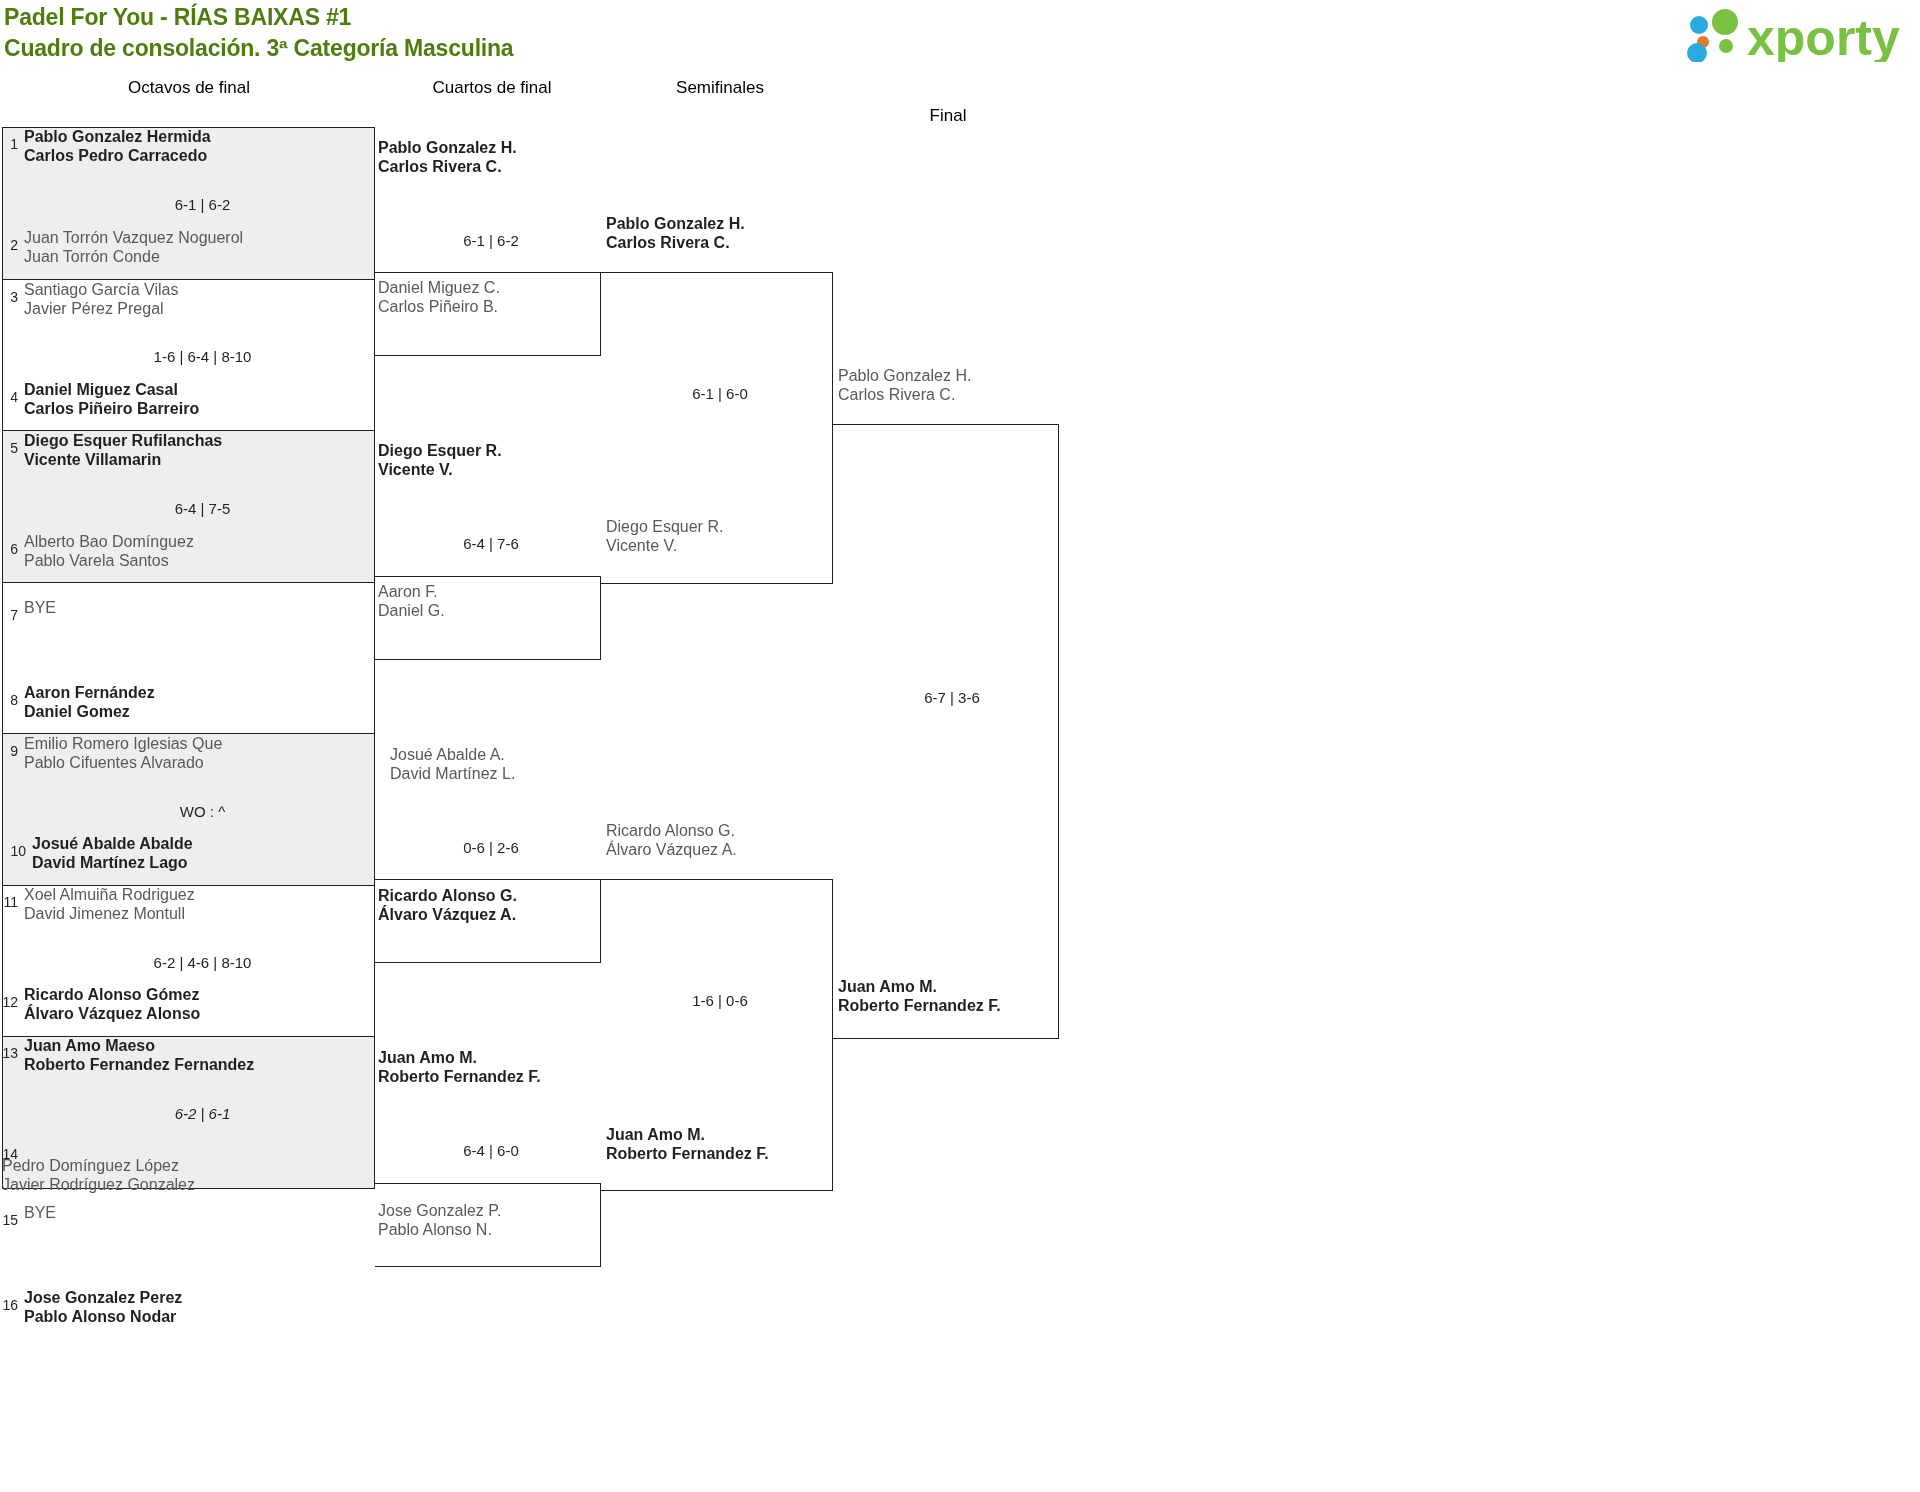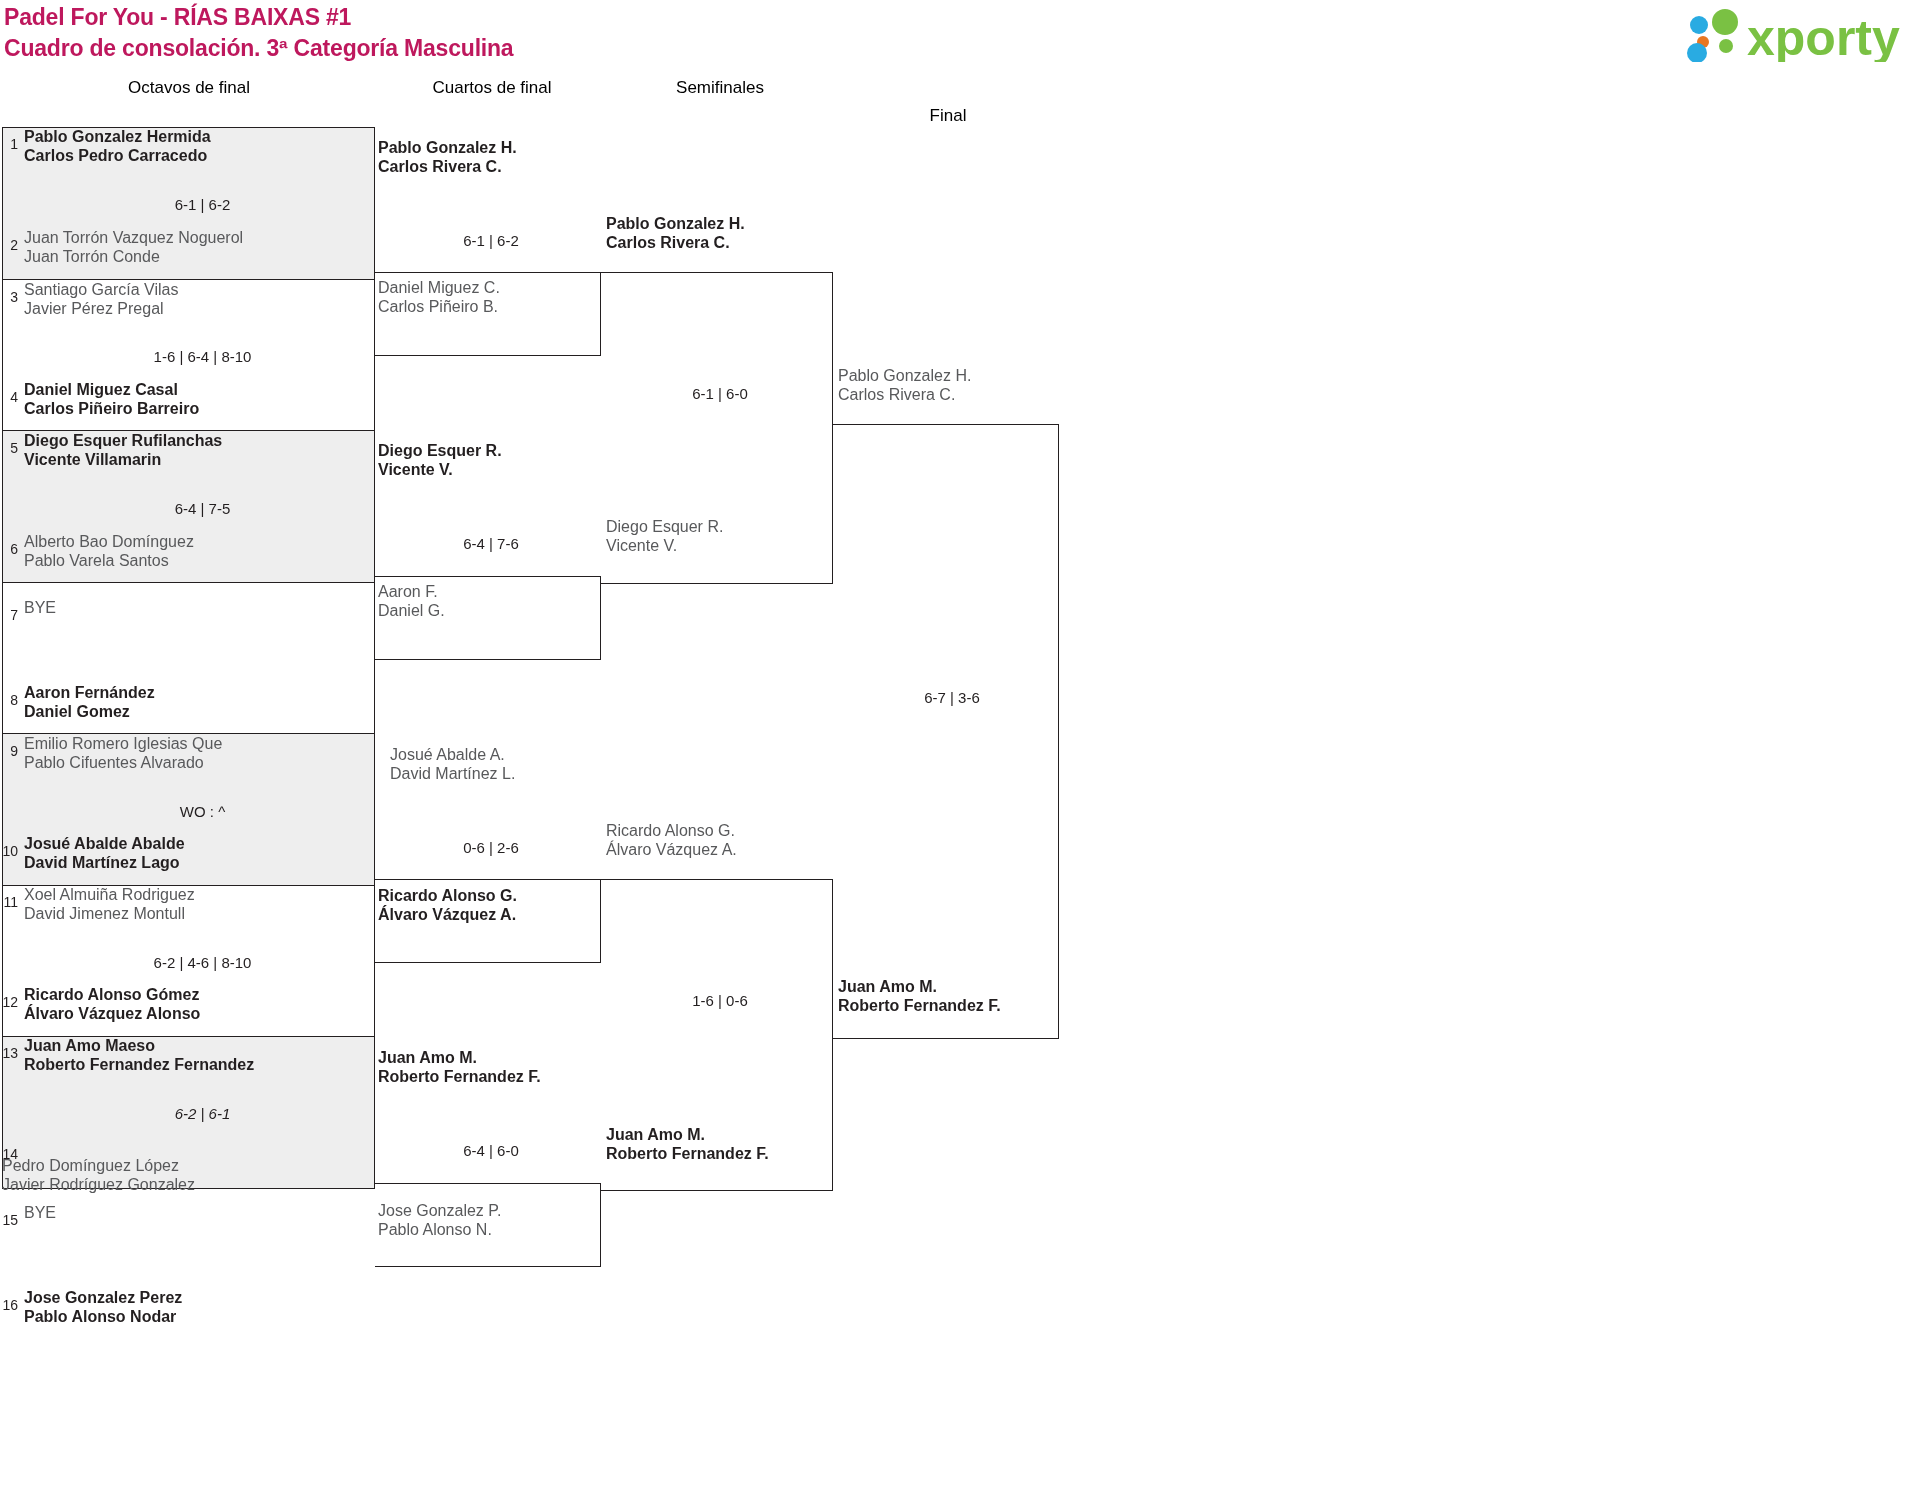--- a/index.html
+++ b/index.html
@@ -9,21 +9,21 @@
     font-family: "Liberation Sans", sans-serif;
     color: #231f20;
     overflow: hidden;
   }
   #root { position: relative; width: 1920px; height: 1492px; }
 
   
   .title-block { position: absolute; left: 4px; top: 2px; }
   .title-line {
     font-size: 23px; font-weight: bold; line-height: 31px;
-    letter-spacing: -0.2px; color: #be185d; white-space: nowrap;
+    letter-spacing: -0.2px; color: #4d7c0f; white-space: nowrap;
   }
 
   .logo { position: absolute; right: 14px; top: 8px; width: 225px; height: 54px; }
   .logo svg { display: block; }
 
   
   .round-head {
     position: absolute; font-size: 17px; color: #000000;
     white-space: nowrap; text-align: center;
   }
@@ -148,21 +148,21 @@
       <span class="nm">Daniel Gomez</span>
     </span>
   </div>
   <div class="slot loser" style="left:2px; top:734px;  width:373px;">
     <span class="seed">9</span>
     <span class="names">
       <span class="nm">Emilio Romero Iglesias Que</span>
       <span class="nm">Pablo Cifuentes Alvarado</span>
     </span>
   </div>
-  <div class="slot winner" style="left:2px; top:834px;  width:373px;">
+  <div class="slot winner" style="left:10px; top:834px;  width:373px;">
     <span class="seed">10</span>
     <span class="names">
       <span class="nm">Josué Abalde Abalde</span>
       <span class="nm">David Martínez Lago</span>
     </span>
   </div>
   <div class="slot loser" style="left:2px; top:885px;  width:373px;">
     <span class="seed">11</span>
     <span class="names">
       <span class="nm">Xoel Almuiña Rodriguez</span>

